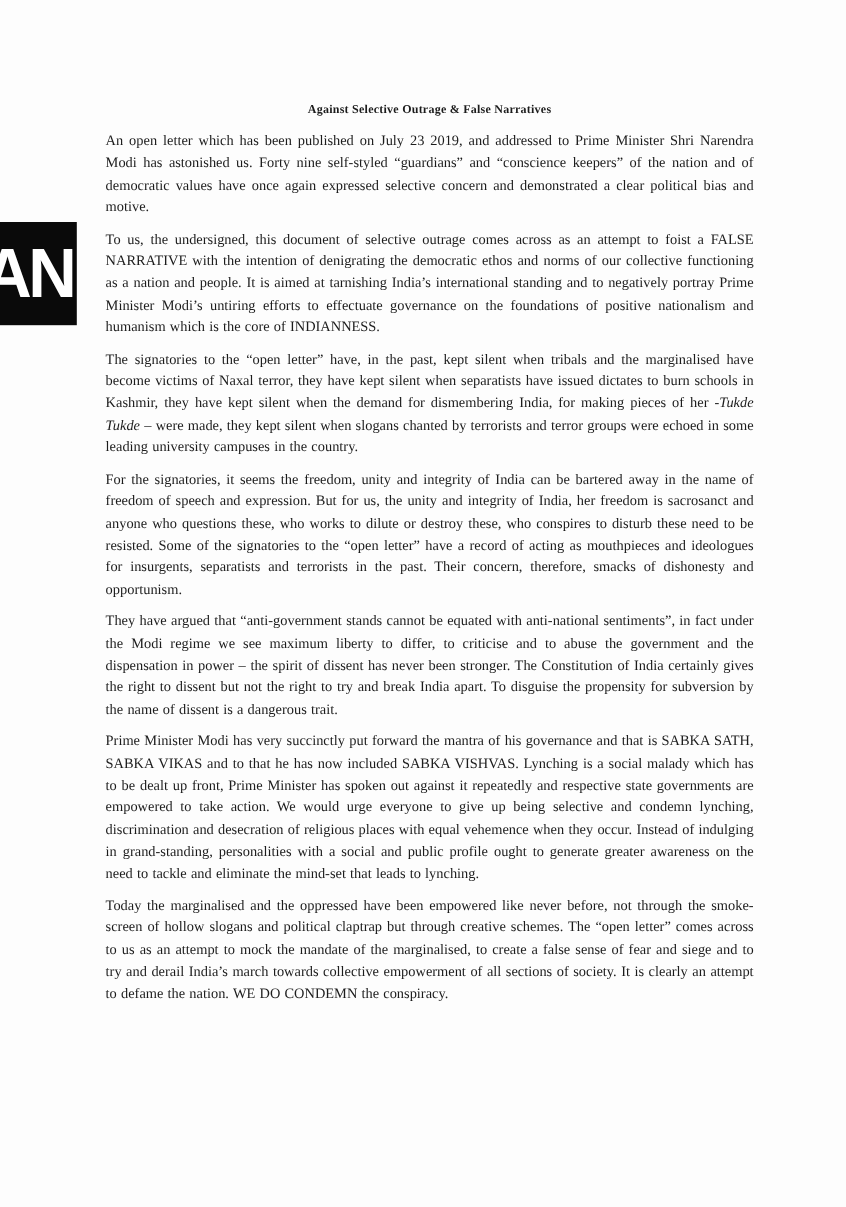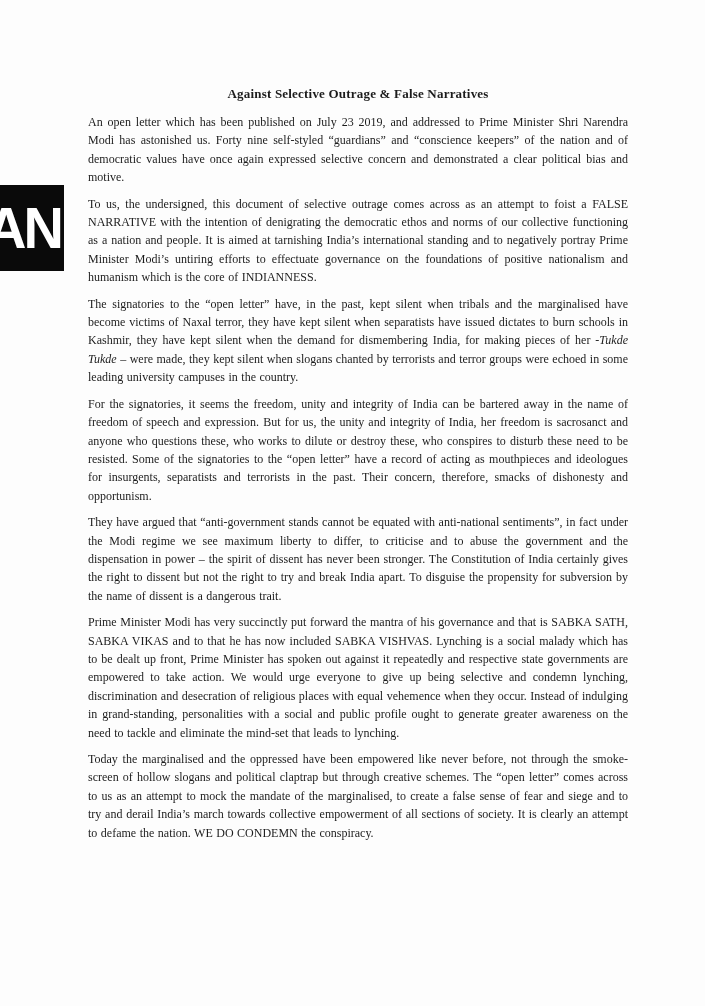--- a/index.html
+++ b/index.html
@@ -21,21 +21,21 @@
   }
   .content {
     position: absolute;
     left: 88px;
     top: 86px;
     width: 540px;
     color: #1c1c1c;
   }
   .doc-title {
     font-family: "Liberation Serif", serif;
-    font-size: 13px;
+    font-size: 10px;
     font-weight: bold;
     text-align: center;
     margin: 0 0 11px 0;
     letter-spacing: 0.2px;
   }
   .para {
     font-family: Liberation Serif, serif;
     font-size: 12px;
     line-height: 18.4px;
     text-align: justify;

